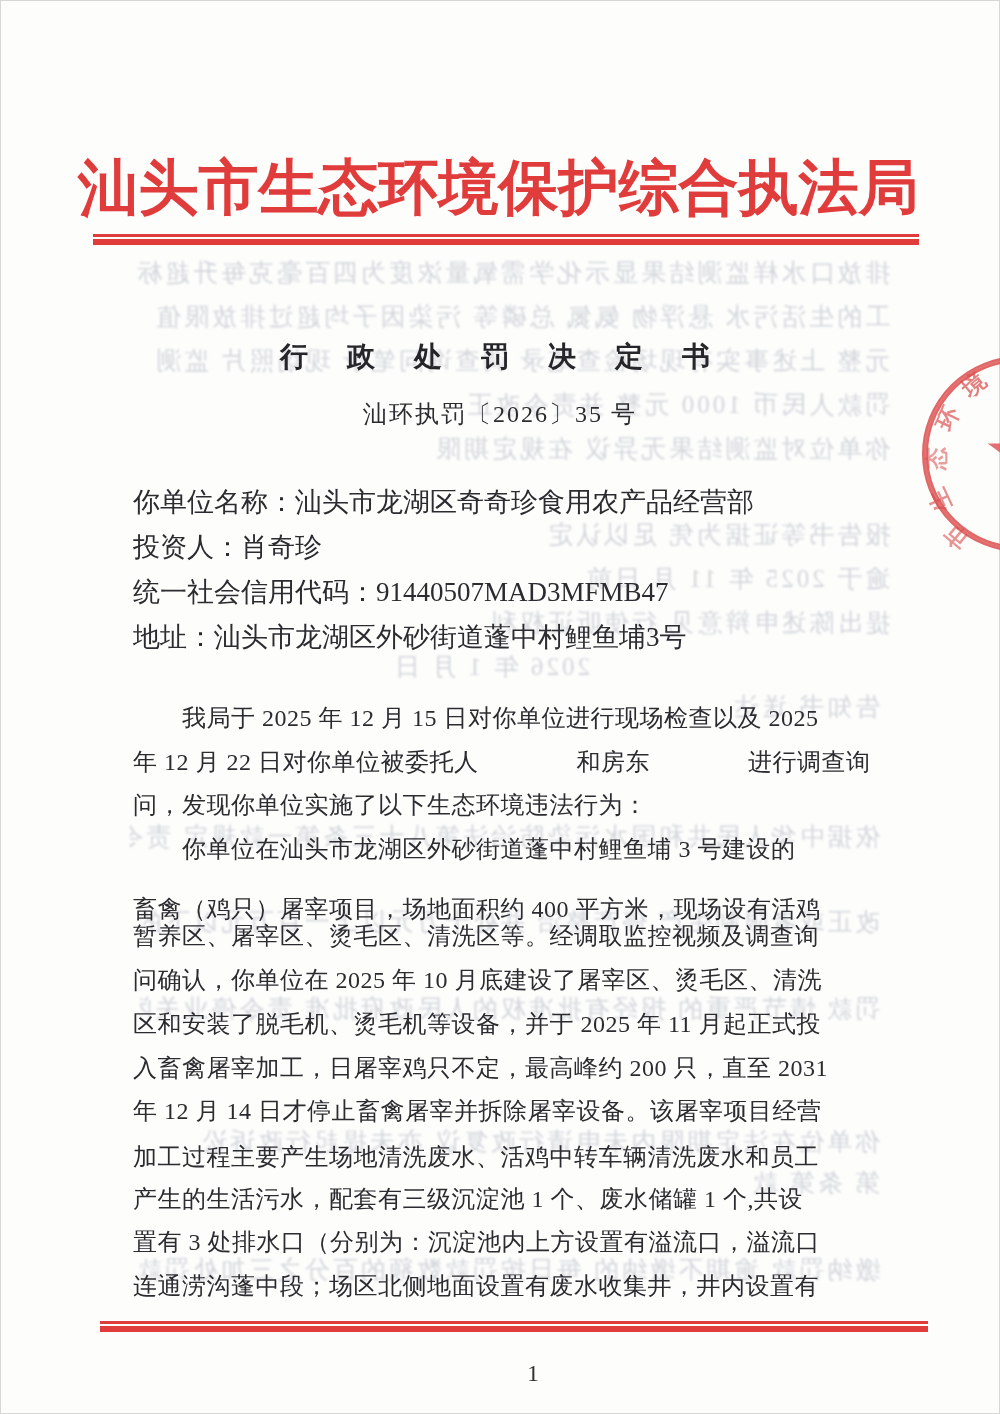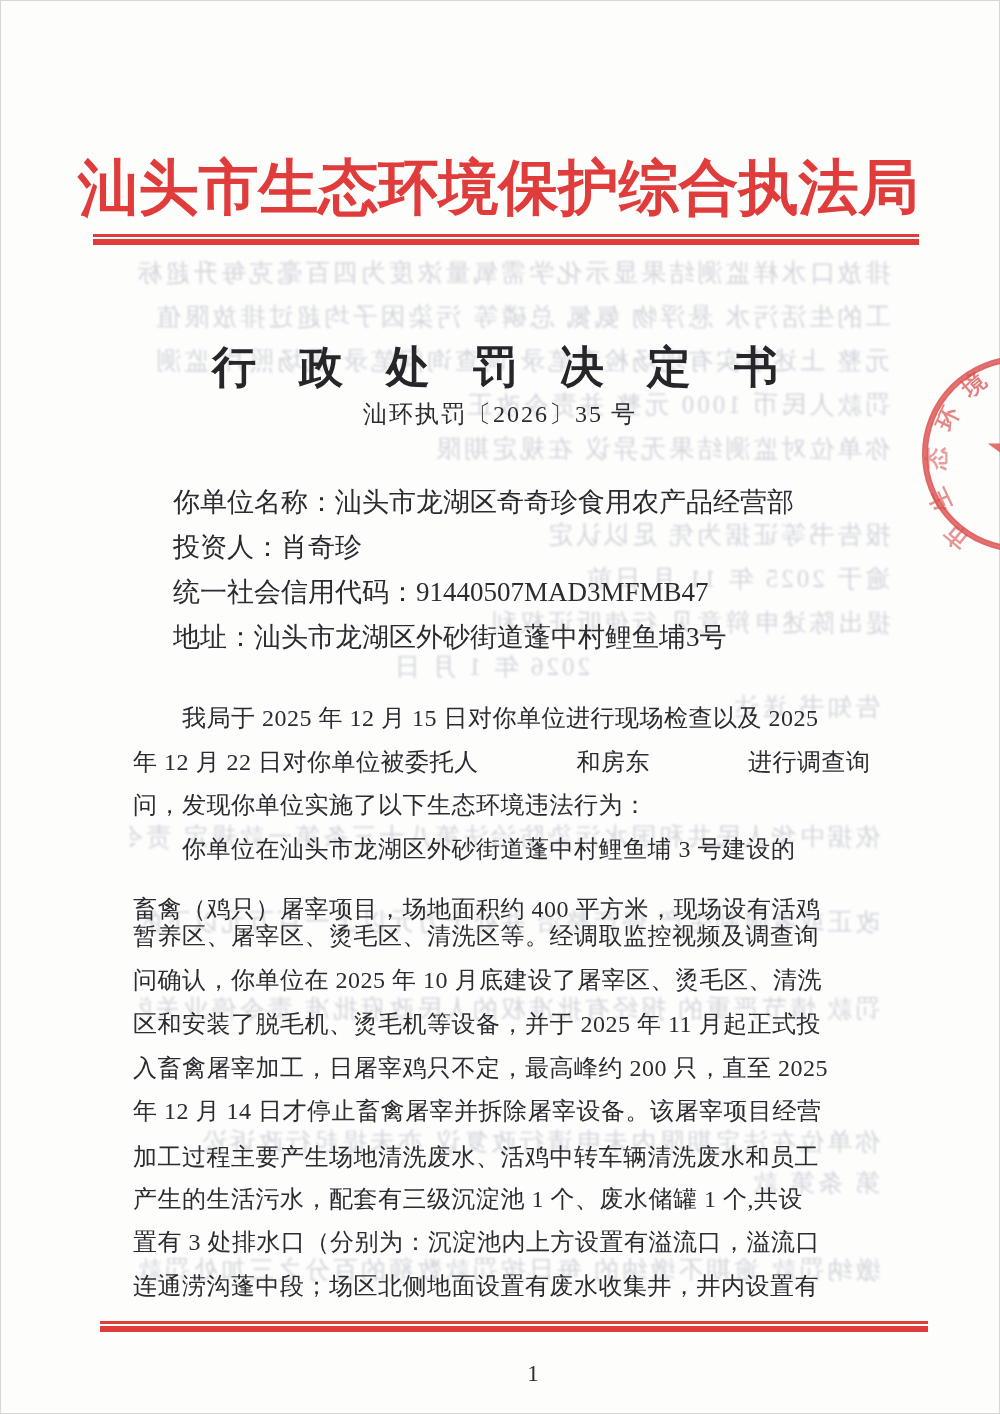--- a/index.html
+++ b/index.html
@@ -26,32 +26,32 @@
   }
   .sep .thin{height:3px;background:#e03c3c;}
   .sep .gap{height:2px;background:transparent;}
   .sep .thick{height:6px;background:#e03c3c;}
   .sep-top{top:234px;}
   .sep-bottom{top:1321px;left:100px;width:828px;}
   
   .doc-title{
     position:absolute;top:338px;left:0;width:1000px;
     text-align:center;
-    font-size:44px;font-weight:bold;letter-spacing:10px;word-spacing:12px;
+    font-size:28px;font-weight:bold;letter-spacing:10px;word-spacing:12px;
     color:#26262a;white-space:nowrap;
   }
   .doc-number{
     position:absolute;top:398px;left:0;width:1000px;
     text-align:center;
     font-size:24px;letter-spacing:2px;color:#2c2c30;white-space:nowrap;
   }
   
   .rline{
     position:absolute;left:133px;width:760px;
-    font-size:27px;color:#2b2b30;white-space:nowrap;margin-left:40px;
+    font-size:27px;color:#2b2b30;white-space:nowrap;
   }
   
   .bline{
     position:absolute;left:133px;width:760px;
     font-size:24px;color:#2b2b30;white-space:nowrap;
     letter-spacing:0.5px;
   }
   
   .page-num{
     position:absolute;top:1360px;left:0;width:1000px;
@@ -110,21 +110,21 @@
   <div class="rline" style="top:619px;">地址：汕头市龙湖区外砂街道蓬中村鲤鱼埔3号</div>
 
   <div class="bline" style="top:702px;">　　我局于 2025 年 12 月 15 日对你单位进行现场检查以及 2025</div>
   <div class="bline" style="top:746px;">年 12 月 22 日对你单位被委托人　　　　和房东　　　　进行调查询</div>
   <div class="bline" style="top:789px;">问，发现你单位实施了以下生态环境违法行为：</div>
   <div class="bline" style="top:833px;">　　你单位在汕头市龙湖区外砂街道蓬中村鲤鱼埔 3 号建设的</div>
   <div class="bline" style="top:877px;margin-top:16px;">畜禽（鸡只）屠宰项目，场地面积约 400 平方米，现场设有活鸡</div>
   <div class="bline" style="top:920px;">暂养区、屠宰区、烫毛区、清洗区等。经调取监控视频及调查询</div>
   <div class="bline" style="top:964px;">问确认，你单位在 2025 年 10 月底建设了屠宰区、烫毛区、清洗</div>
   <div class="bline" style="top:1008px;">区和安装了脱毛机、烫毛机等设备，并于 2025 年 11 月起正式投</div>
-  <div class="bline" style="top:1052px;">入畜禽屠宰加工，日屠宰鸡只不定，最高峰约 200 只，直至 2025</div>
+  <div class="bline" style="top:1052px;">入畜禽屠宰加工，日屠宰鸡只不定，最高峰约 200 只，直至 2031</div>
   <div class="bline" style="top:1095px;">年 12 月 14 日才停止畜禽屠宰并拆除屠宰设备。该屠宰项目经营</div>
   <div class="bline" style="top:1109px;margin-top:32px;">加工过程主要产生场地清洗废水、活鸡中转车辆清洗废水和员工</div>
   <div class="bline" style="top:1183px;">产生的生活污水，配套有三级沉淀池 1 个、废水储罐 1 个,共设</div>
   <div class="bline" style="top:1226px;">置有 3 处排水口（分别为：沉淀池内上方设置有溢流口，溢流口</div>
   <div class="bline" style="top:1270px;">连通涝沟蓬中段；场区北侧地面设置有废水收集井，井内设置有</div>
 
   <svg class="seal" viewBox="0 0 220 260">
     <circle cx="120" cy="122" r="95" fill="none" stroke="#dd5252" stroke-width="6" opacity="0.88"></circle>
     <circle cx="120" cy="122" r="95" fill="none" stroke="#e88a8a" stroke-width="2" opacity="0.35"></circle>
     <polygon points="120,88 127.6,111.5 152.3,111.5 132.4,126 140,149.5 120,135 100,149.5 107.6,126 87.7,111.5 112.4,111.5" fill="#dd5252" opacity="0.82"></polygon>

